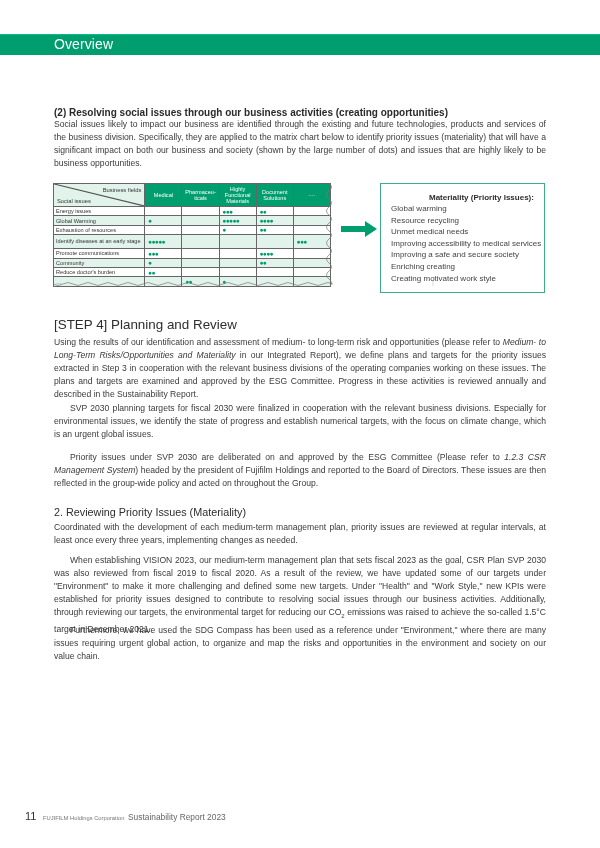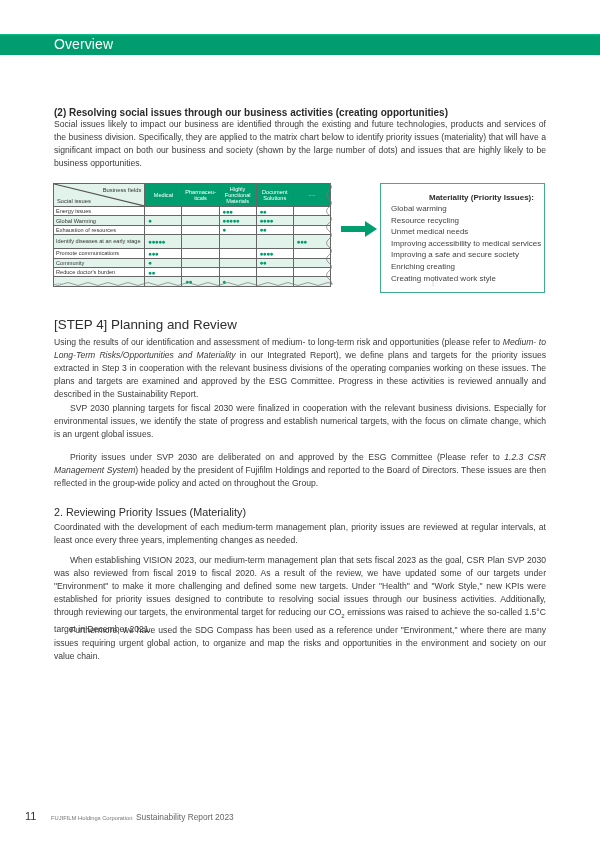--- a/index.html
+++ b/index.html
@@ -53,21 +53,21 @@
     border: 1px solid #3fae87;
   }
   .mat-title { position: absolute; left: 10px; top: 9px; font-size: 8px; color: #2e2e2e; font-weight: bold; padding-left: 38px; }
   .mat-list { position: absolute; left: 10px; top: 19px; list-style: none; font-size: 8px; color: #444; line-height: 11.6px; }
   .mat-dots { position: absolute; left: 49px; top: 98px; font-size: 6px; color: #666; line-height: 3px; }
 
   .section-h { position: absolute; left: 54px; top: 317px; font-size: 13.4px; color: #2d2d2d; line-height: 16px; }
   .section-h2 { position: absolute; left: 54px; top: 505px; font-size: 10.8px; color: #2d2d2d; line-height: 14px; }
 
   .footer { position: absolute; left: 25px; top: 810px; font-size: 9px; color: #555; white-space: nowrap; }
-  .footer .pg { font-size: 11px; color: #333; margin-right: 12px; }
+  .footer .pg { font-size: 11px; color: #333; margin-right: 4px; }
   .footer .corp { font-size: 5.8px; color: #777; margin-right: 1px; }
   .footer .rep { font-size: 8.4px; color: #666; }
 </style>
 </head>
 <body>
 
 <div class="header-band"></div>
 <div class="header-title">Overview</div>
 
 <div class="sub-heading">(2) Resolving social issues through our business activities (creating opportunities)</div>

